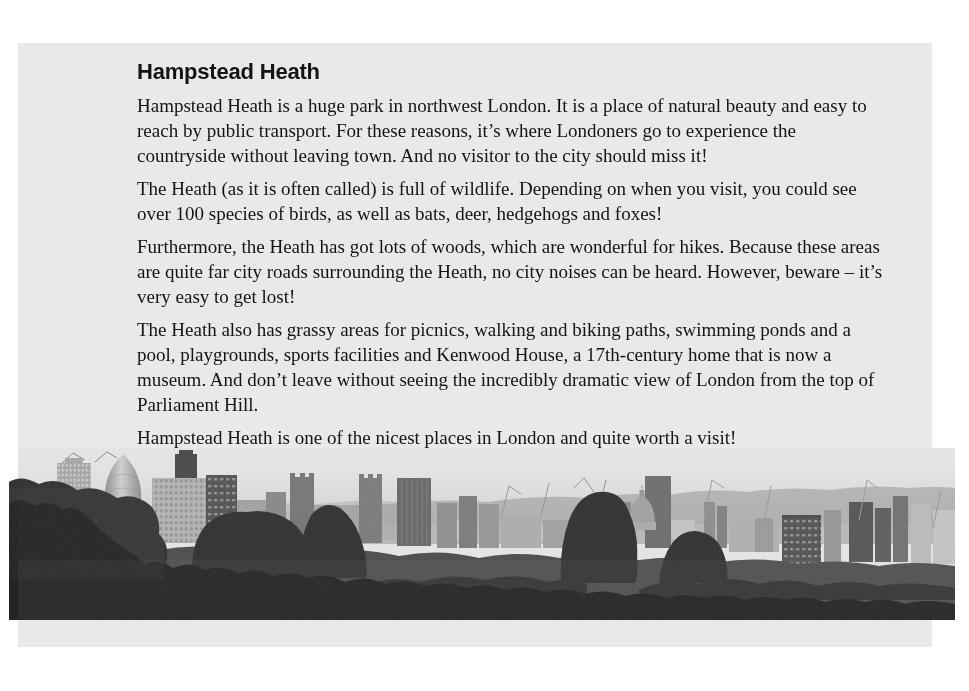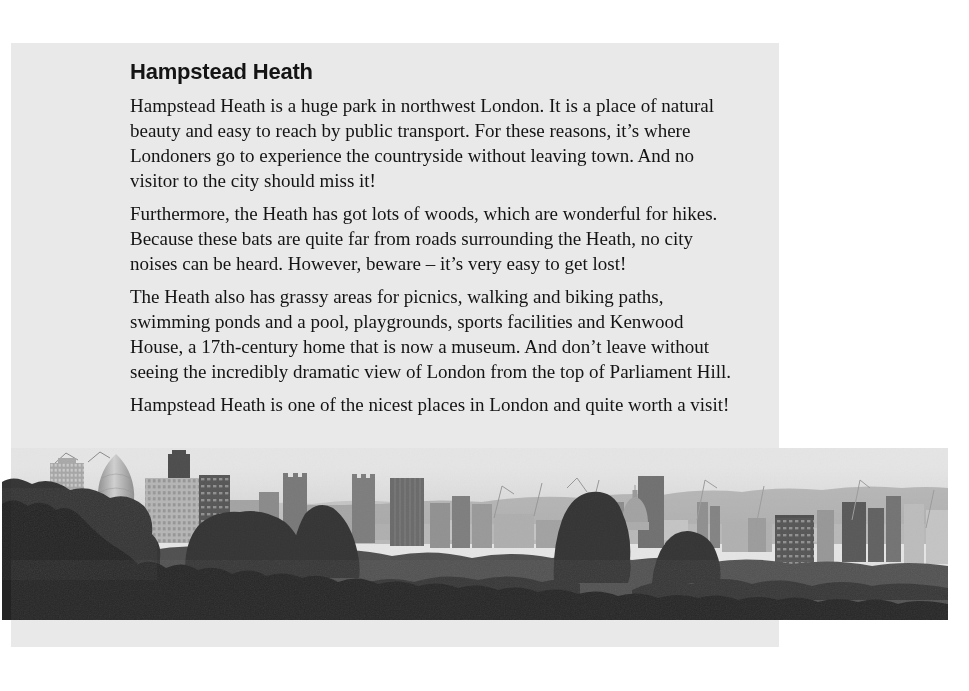--- a/index.html
+++ b/index.html
@@ -6,23 +6,23 @@
   body { font-family: "Liberation Serif", serif; }
   .page {
     position: relative;
     width: 969px;
     height: 691px;
     background: var(--t-page-bg, #ffffff);
     overflow: hidden;
   }
   .card {
     position: absolute;
-    left: 11px;
+    left: 18px;
     top: 43px;
-    width: 768px;
+    width: 914px;
     height: 604px;
     background: var(--t-card-bg, #e9e9e9);
   }
   .text {
     position: relative;
     padding: 16px 44px 0 119px;
     z-index: 2;
   }
   .text h1 {
     margin: 0 0 9px 0;
@@ -52,21 +52,22 @@
 </style>
 </head>
 <body>
 
 <div class="page">
   <div class="card">
 
     <div class="text">
       <h1>Hampstead Heath</h1>
       <p>Hampstead Heath is a huge park in northwest London. It is a place of natural beauty and easy to reach by public transport. For these reasons, it’s where Londoners go to experience the countryside without leaving town. And no visitor to the city should miss it!</p>
-      <p>Furthermore, the Heath has got lots of woods, which are wonderful for hikes. Because these bats are quite far from roads surrounding the Heath, no city noises can be heard. However, beware – it’s very easy to get lost!</p>
+      <p>The Heath (as it is often called) is full of wildlife. Depending on when you visit, you could see over 100 species of birds, as well as bats, deer, hedgehogs and foxes!</p>
+      <p>Furthermore, the Heath has got lots of woods, which are wonderful for hikes. Because these areas are quite far city roads surrounding the Heath, no city noises can be heard. However, beware – it’s very easy to get lost!</p>
       <p>The Heath also has grassy areas for picnics, walking and biking paths, swimming ponds and a pool, playgrounds, sports facilities and Kenwood House, a 17th-century home that is now a museum. And don’t leave without seeing the incredibly dramatic view of London from the top of Parliament Hill.</p>
       <p>Hampstead Heath is one of the nicest places in London and quite worth a visit!</p>
     </div>
 
     <div class="photo">
       <svg width="946" height="172" viewBox="0 0 946 172" xmlns="http://www.w3.org/2000/svg">
         <defs>
           <pattern id="winL" width="5" height="6" patternUnits="userSpaceOnUse">
             <rect width="5" height="6" fill="#b5b5b5"></rect>
             <rect x="0.8" y="1.2" width="2.8" height="3.2" fill="#969696"></rect>

